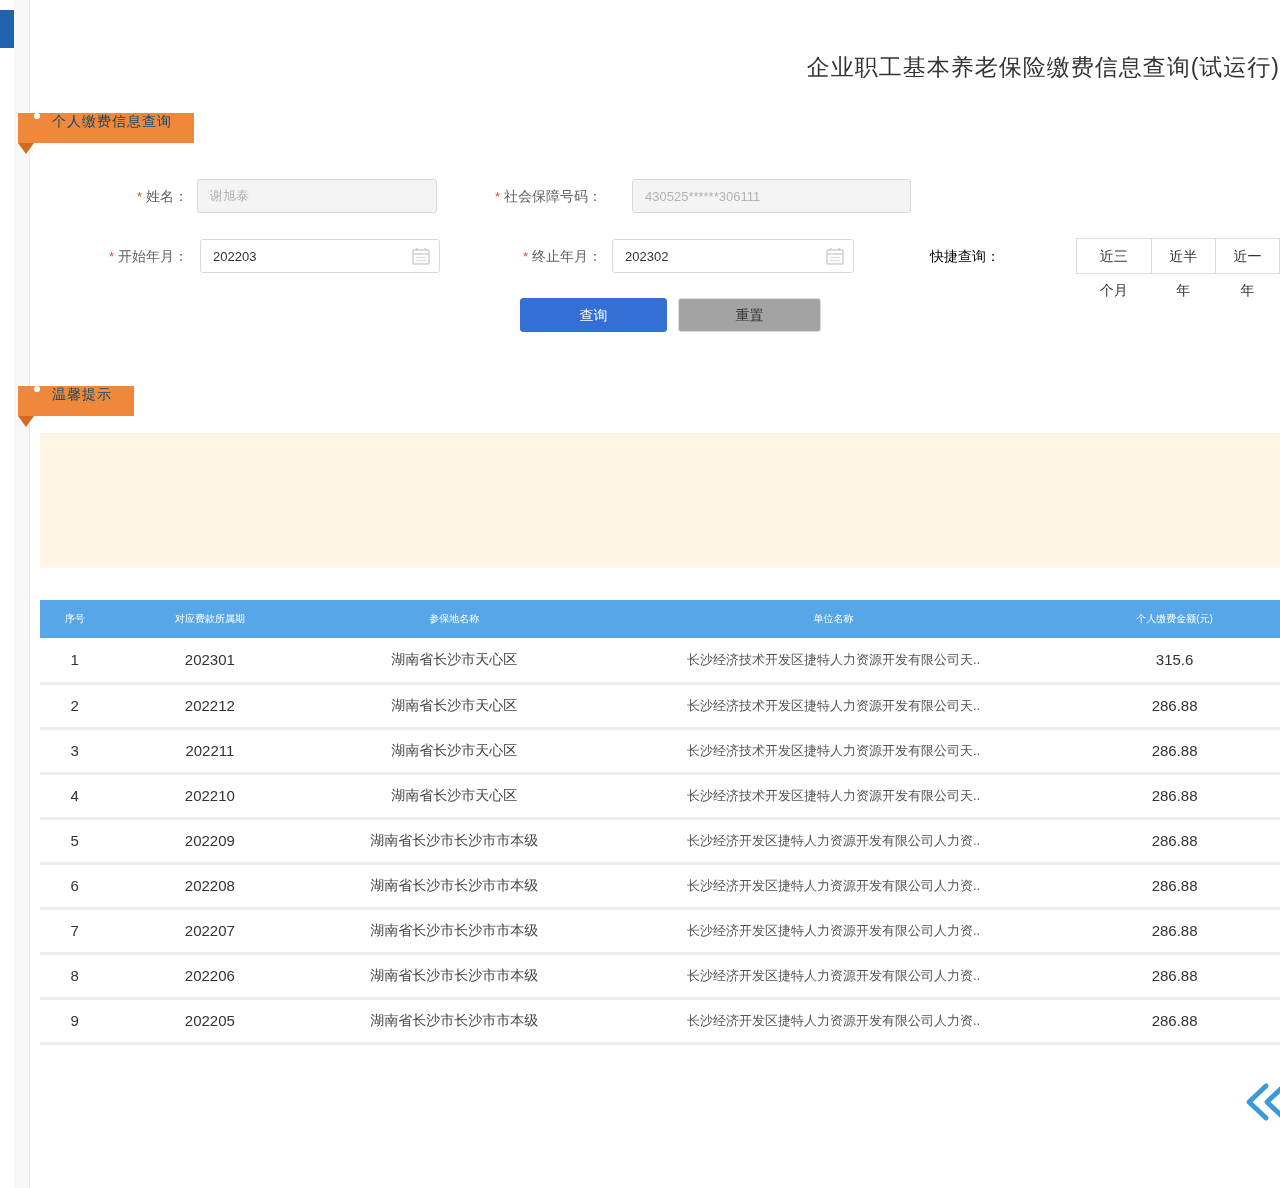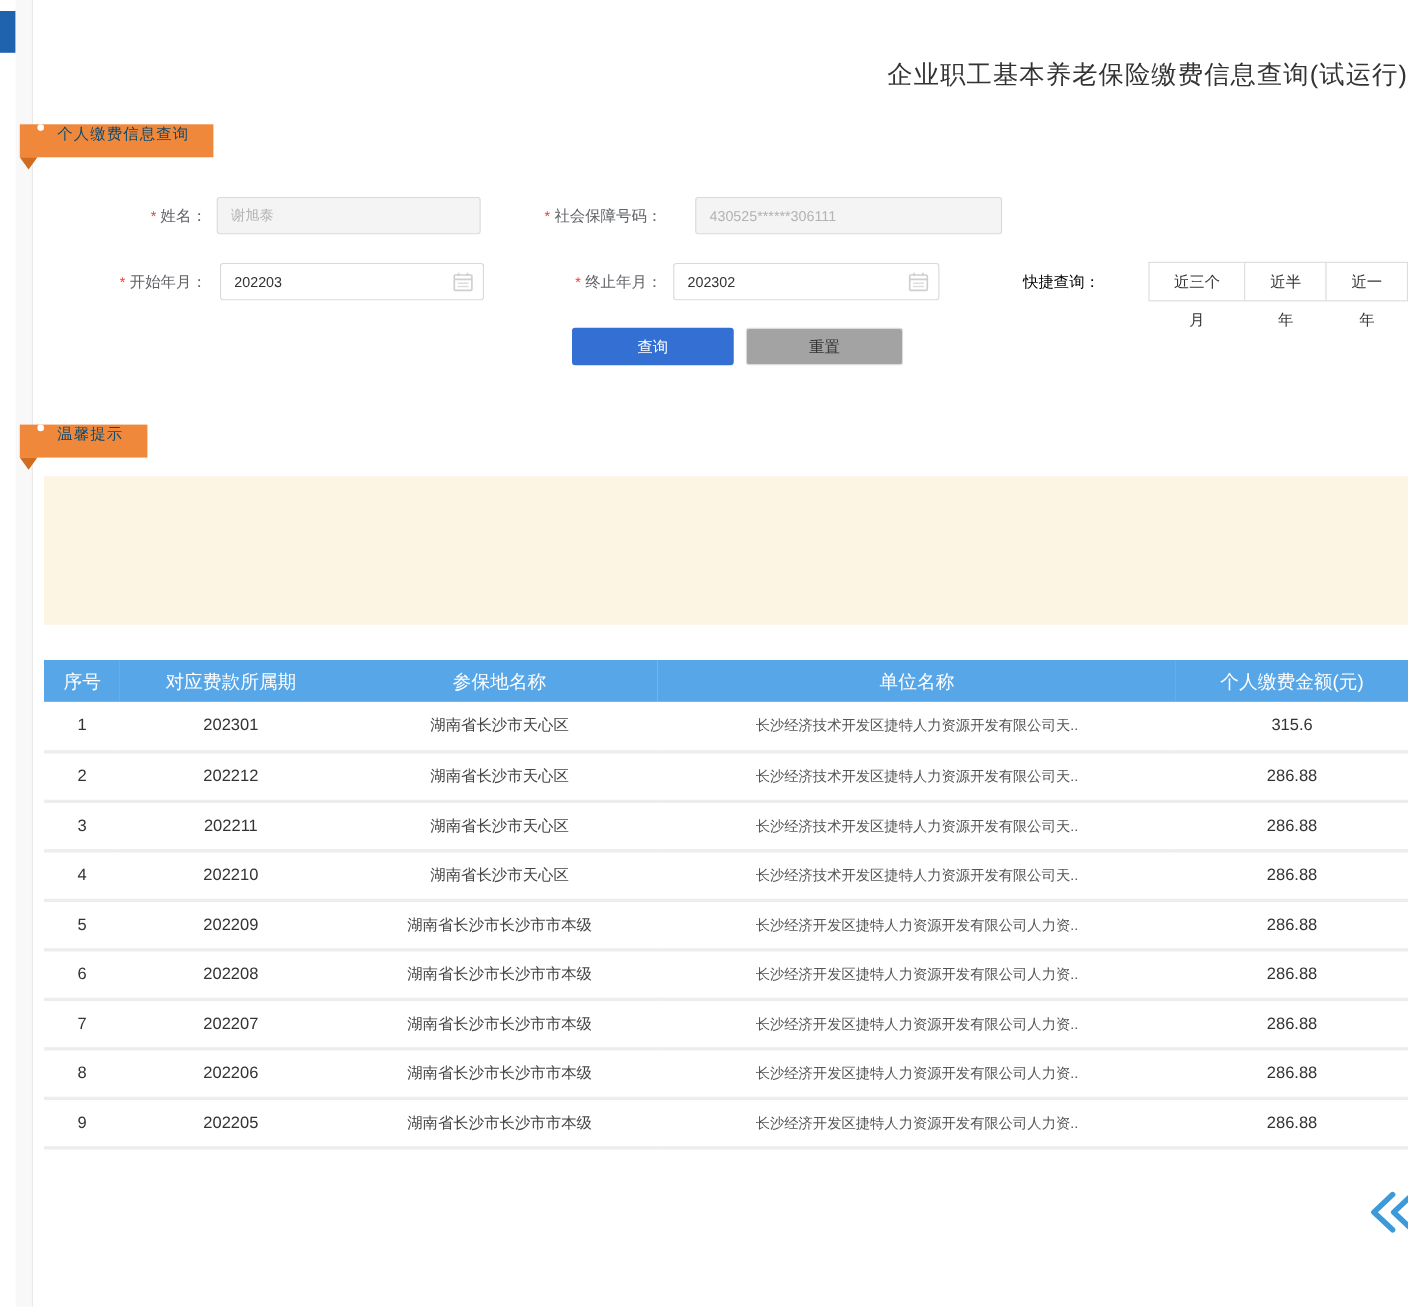--- a/index.html
+++ b/index.html
@@ -99,21 +99,21 @@
     position:relative; margin-left:35px; font-size:15px;
     color:#e23e3a; line-height:25px;
   }
   .notice-line:first-child { margin-top:38px; }
   
   .result-table {
     position:absolute; left:40px; top:600px; width:1240px;
     border-collapse:collapse; table-layout:fixed;
   }
   .result-table th {
-    background:#57a6e8; color:#fff; font-weight:400; font-size:17px;
+    background:#57a6e8; color:#fff; font-weight:400; font-size:10px;
     height:38px; text-align:center;
   }
   .result-table td {
     background:#fff; height:45px; text-align:center;
     font-size:15px; color:#333;
     border-bottom:3px solid #ededed;
     overflow:hidden; white-space:nowrap;
   }
   .result-table td.c-company { font-size:13px; color:#555; }
   .result-table td.c-area { font-size:14px; color:#444; }
@@ -170,21 +170,21 @@
 <svg class="cal-icon" style="left:825px; top:246px;" viewBox="0 0 20 20">
   <rect x="2" y="4" width="16" height="14" rx="1" fill="none" stroke="#cfcfcf" stroke-width="1.5"></rect>
   <line x1="2" y1="8" x2="18" y2="8" stroke="#cfcfcf" stroke-width="1.5"></line>
   <line x1="6" y1="2" x2="6" y2="5" stroke="#cfcfcf" stroke-width="1.5"></line>
   <line x1="14" y1="2" x2="14" y2="5" stroke="#cfcfcf" stroke-width="1.5"></line>
   <line x1="5" y1="11.5" x2="15" y2="11.5" stroke="#dddddd" stroke-width="1.3"></line>
   <line x1="5" y1="14.5" x2="15" y2="14.5" stroke="#dddddd" stroke-width="1.3"></line>
 </svg>
 
 <div class="quick-label" style="left:930px; top:238px; width:84px;">快捷查询：</div>
-<div class="quick-group" style="left:1044px; top:238px;">
+<div class="quick-group" style="left:1076px; top:238px;">
   <button class="quick-btn">近三个月</button>
   <button class="quick-btn">近半年</button>
   <button class="quick-btn">近一年</button>
 </div>
 
 <button class="btn btn-primary" style="top:298px;">查询</button>
 <button class="btn btn-plain" style="top:298px;">重置</button>
 
 <div class="ribbon" style="top:386px;">
   <span class="dot"></span>

